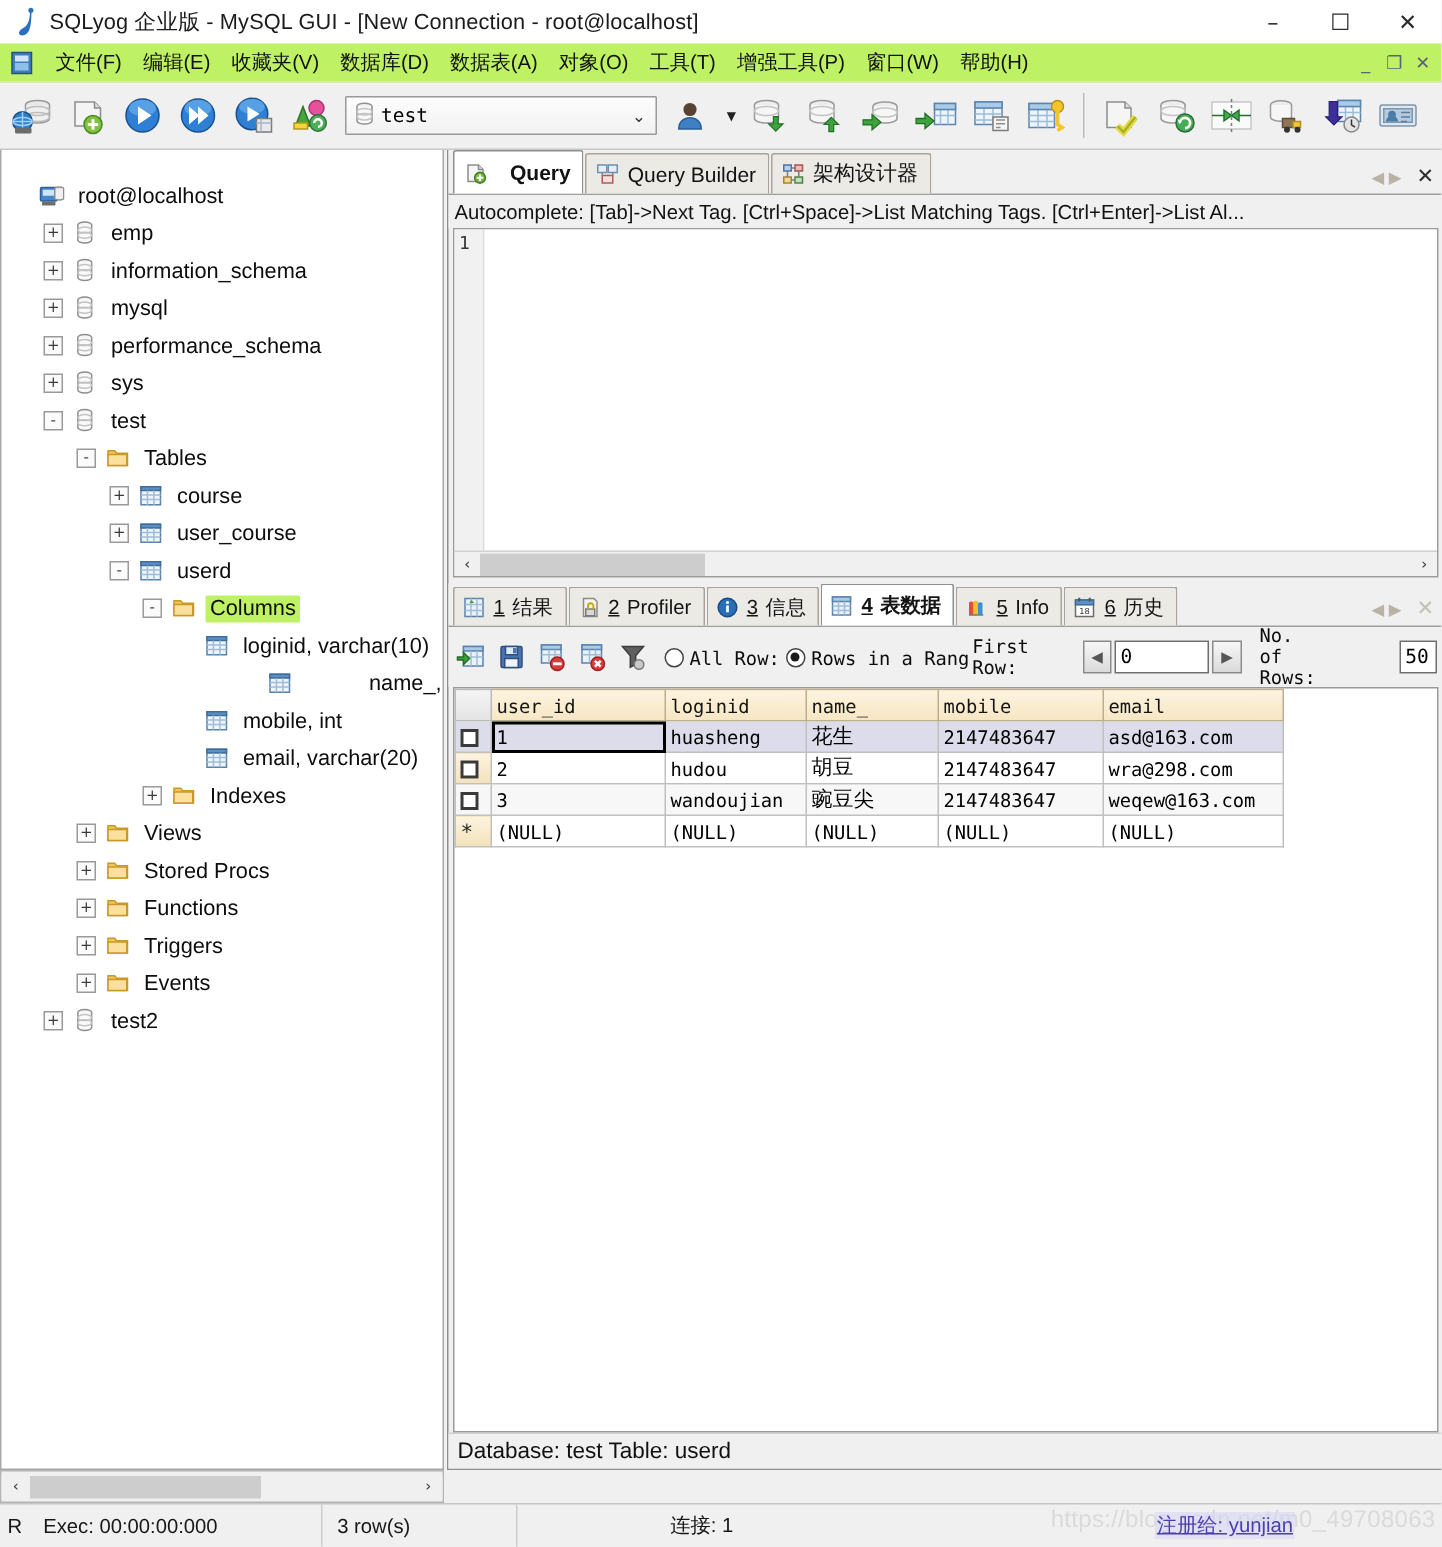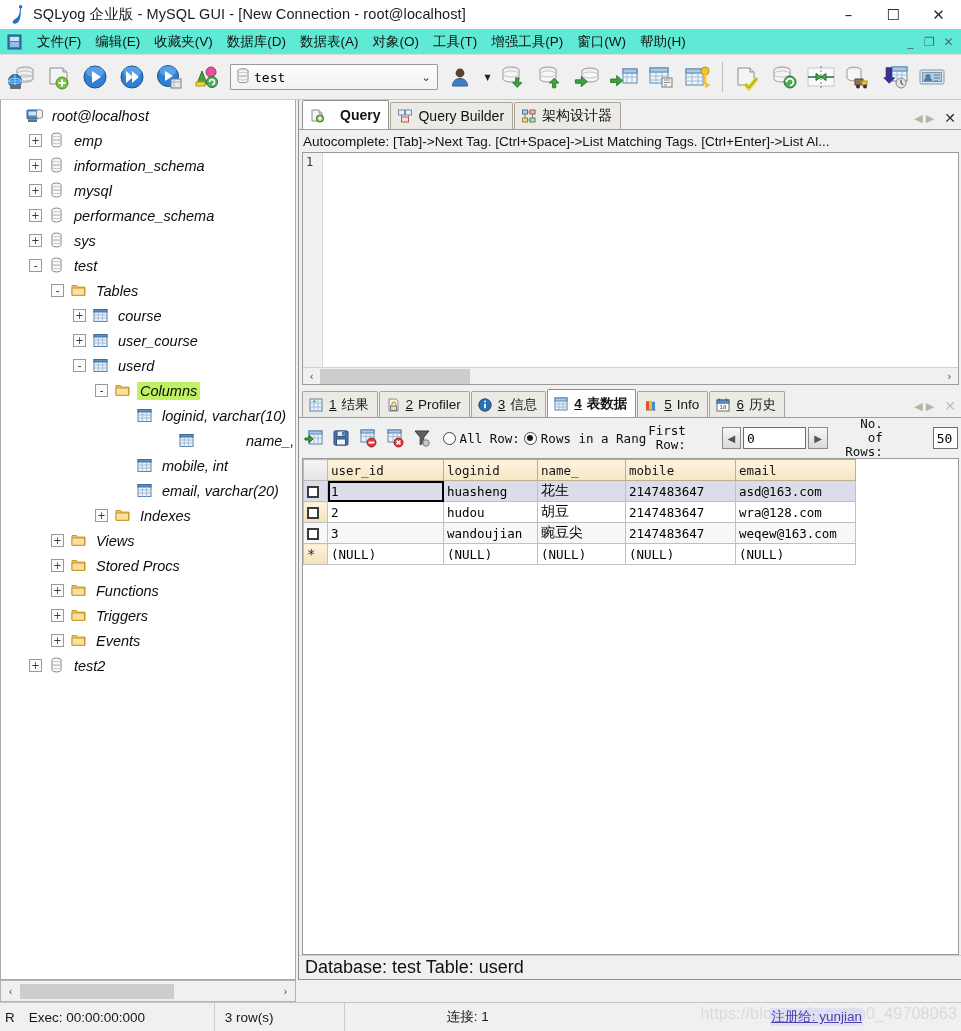--- a/index.html
+++ b/index.html
@@ -50,21 +50,21 @@
     width: 45px; height: 29px;
     display: flex; align-items: center; justify-content: center;
     color: #2b2b2b; font-size: 15px;
     font-family: "DejaVu Sans", sans-serif;
   }
 
   
   .menubar {
     height: 26px;
     flex: 0 0 26px;
-    background: #5eead4;
+    background: #bef264;
     display: flex;
     align-items: center;
     position: relative;
     border-bottom: 1px solid #dcdcdc;
   }
   .menu-icon {
     width: 18px; height: 18px;
     margin-left: 6px; margin-right: 6px;
     flex: 0 0 auto;
   }
@@ -151,22 +151,21 @@
     border-top: none;
     margin: 0;
     display: flex;
     flex-direction: column;
     min-height: 0;
     position: relative;
   }
   .tree-scroll {
     flex: 1 1 auto;
     overflow: hidden;
-    padding-top: 3px;
-    font-style: italic;
+    padding-top: 18px;
   }
   .tnode {
     height: 25px;
     display: flex;
     align-items: center;
     white-space: nowrap;
     font-size: 14.5px;
     color: #0d0d0d;
     padding-right: 2px;
   }
@@ -361,21 +360,21 @@
     border: 1.6px solid #434343;
     background: #fff;
     display: inline-flex; align-items: center; justify-content: center;
     flex: 0 0 13px;
     margin-right: 1px;
   }
   .radio.on::after {
     content: ""; width: 6px; height: 6px; border-radius: 50%; background: #1a1a1a;
   }
   .radio-lbl { display: flex; align-items: center; gap: 3px; white-space: nowrap; }
-  .two-line { line-height: 1.12; white-space: pre-line; text-align: right; }
+  .two-line { line-height: 1.12; white-space: pre-line; }
   .spin-arrow {
     width: 20px; height: 22px;
     background: linear-gradient(#f7f7f7,#dadada);
     border: 1px solid #8b8b8b;
     display: flex; align-items: center; justify-content: center;
     color: #555; font-size: 10px;
     font-family: "DejaVu Sans", sans-serif;
   }
   .num-input {
     width: 66px; height: 22px;
@@ -450,21 +449,21 @@
     outline-offset: -2px;
   }
   td.cjk { font-family: "DejaVu Sans", sans-serif; font-size: 14px; }
 
   
   .db-status {
     height: 24px; flex: 0 0 24px;
     background: #f0f0f0;
     display: flex; align-items: center;
     padding-left: 6px;
-    font-size: 18px;
+    font-size: 15px;
     color: #111;
     border-top: 1px solid #cfcfcf;
   }
 
   
   .bottom-row {
     height: 22px; flex: 0 0 22px;
     display: flex;
     background: #f0f0f0;
     align-items: stretch;
@@ -1196,21 +1195,21 @@
                 <td class="cjk ">花生</td>
                 <td class="num ">2147483647</td>
                 <td class="">asd@163.com</td>
               </tr>
               <tr class="">
                 <td class="rowhdr"><span class="cb"></span></td>
                 <td class="num ">2</td>
                 <td class="">hudou</td>
                 <td class="cjk ">胡豆</td>
                 <td class="num ">2147483647</td>
-                <td class="">wra@128.com</td>
+                <td class="">wra@298.com</td>
               </tr>
               <tr class="altrow">
                 <td class="rowhdr"><span class="cb"></span></td>
                 <td class="num ">3</td>
                 <td class="">wandoujian</td>
                 <td class="cjk ">豌豆尖</td>
                 <td class="num ">2147483647</td>
                 <td class="">weqew@163.com</td>
               </tr>
               <tr>

